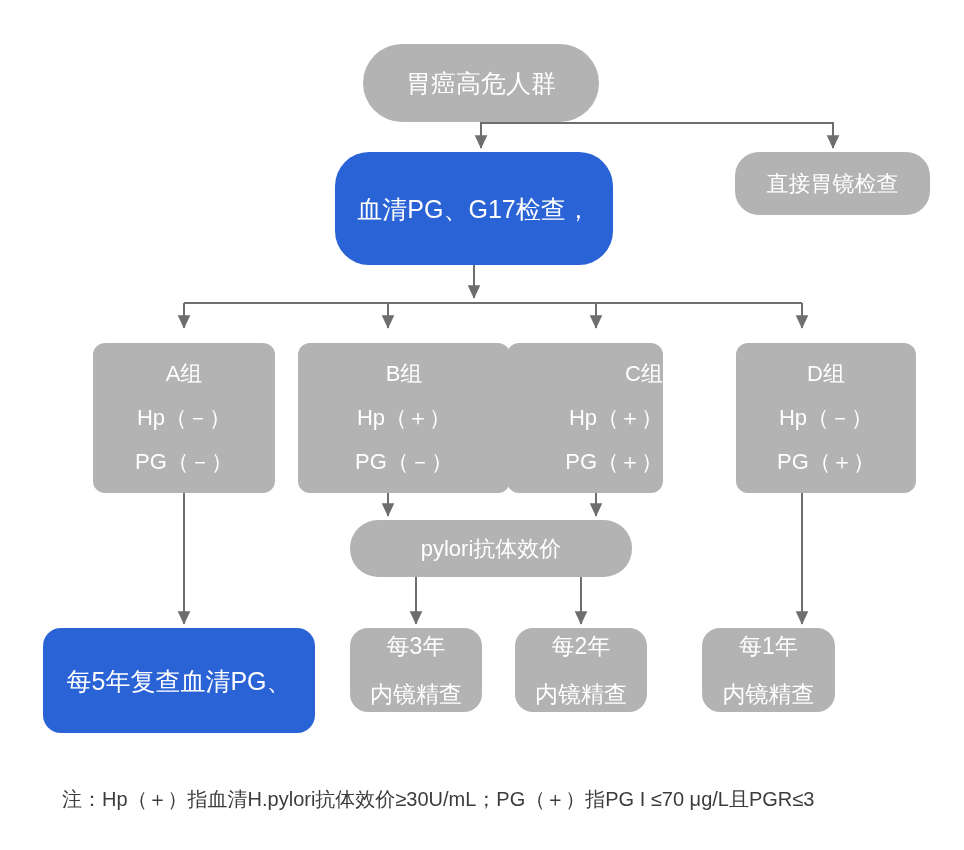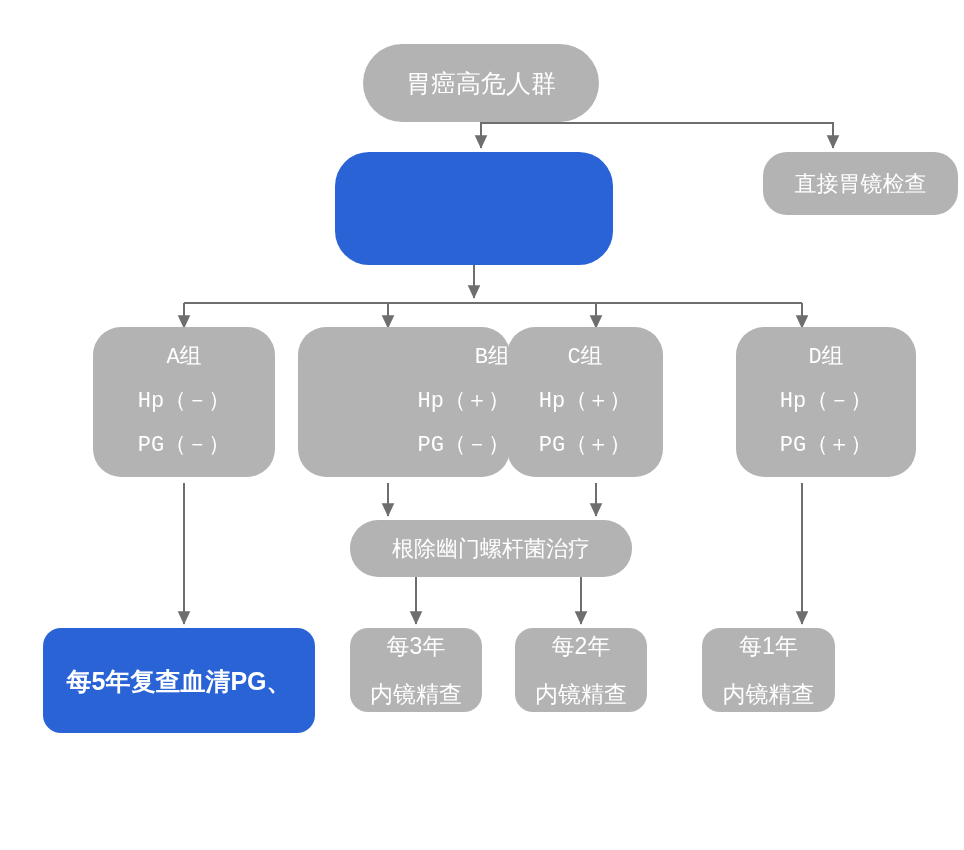--- a/index.html
+++ b/index.html
@@ -44,37 +44,37 @@
   .node-high-risk {
     left: 363px; top: 28px; width: 236px; height: 78px;
     border-radius: 39px; font-size: 25px; margin-top: 16px;
   }
   .node-serum {
     left: 335px; top: 152px; width: 278px; height: 113px;
     border-radius: 34px; font-size: 25px; line-height: 48px;
   }
   .node-direct {
     left: 735px; top: 152px; width: 195px; height: 63px;
-    border-radius: 24px; font-size: 22px; margin-left: 28px;
+    border-radius: 24px; font-size: 22px;
   }
   .group-node {
-    top: 327px; height: 150px;
-    border-radius: 28px; font-size: 22px; line-height: 44px; font-family: Liberation Mono, monospace;
+    top: 343px; height: 150px;
+    border-radius: 12px; font-size: 22px; line-height: 44px;
   }
   .node-group-a { left: 93px;  width: 182px; }
-  .node-group-b { left: 298px; width: 212px; align-items: flex-end; }
-  .node-group-c { left: 507px; width: 156px; }
+  .node-group-b { left: 298px; width: 212px; }
+  .node-group-c { left: 507px; width: 156px; align-items: flex-end; }
   .node-group-d { left: 712px; width: 180px; margin-left: 24px; }
   .node-eradication {
     left: 350px; top: 520px; width: 282px; height: 57px;
     border-radius: 28px; font-size: 22px;
   }
   .node-f5y {
     left: 43px; top: 628px; width: 272px; height: 105px;
-    border-radius: 18px; font-size: 25px; line-height: 48px; font-weight: bold;
+    border-radius: 18px; font-size: 25px; line-height: 48px;
   }
   .followup-gray {
     top: 628px; width: 132px; height: 84px;
     border-radius: 18px; font-size: 23px; line-height: 48px;
   }
   .node-f3y { left: 350px; }
   .node-f2y { left: 515px; }
   .node-f1y { left: 702px; width: 133px; }
 
   .note {
@@ -119,20 +119,21 @@
 
     <path class="conn" d="M416,577 L416,624" marker-end="url(#arrowhead)"></path>
     <path class="conn" d="M581,577 L581,624" marker-end="url(#arrowhead)"></path>
   </svg>
 
   <div class="node gray node-high-risk">
     <div>胃癌高危人群</div>
   </div>
 
   <div class="node blue node-serum">
+    <div>血清PG、G17检查，</div>
   </div>
 
   <div class="node gray node-direct">
     <div>直接胃镜检查</div>
   </div>
 
   <div class="node gray group-node node-group-a">
     <div>A组</div>
     <div>Hp（－）</div>
     <div>PG（－）</div>
@@ -150,21 +151,21 @@
     <div>PG（＋）</div>
   </div>
 
   <div class="node gray group-node node-group-d">
     <div>D组</div>
     <div>Hp（－）</div>
     <div>PG（＋）</div>
   </div>
 
   <div class="node gray node-eradication">
-    <div>根除幽门螺杆菌治疗</div>
+    <div>pylori抗体效价</div>
   </div>
 
   <div class="node blue node-f5y">
     <div>每5年复查血清PG、</div>
   </div>
 
   <div class="node gray followup-gray node-f3y">
     <div>每3年</div>
     <div>内镜精查</div>
   </div>
@@ -172,14 +173,15 @@
   <div class="node gray followup-gray node-f2y">
     <div>每2年</div>
     <div>内镜精查</div>
   </div>
 
   <div class="node gray followup-gray node-f1y">
     <div>每1年</div>
     <div>内镜精查</div>
   </div>
 
+  <div class="note">注：Hp（＋）指血清H.pylori抗体效价≥30U/mL；PG（＋）指PG I ≤70 μg/L且PGR≤3</div>
 
 </div>
 
 </body></html>

